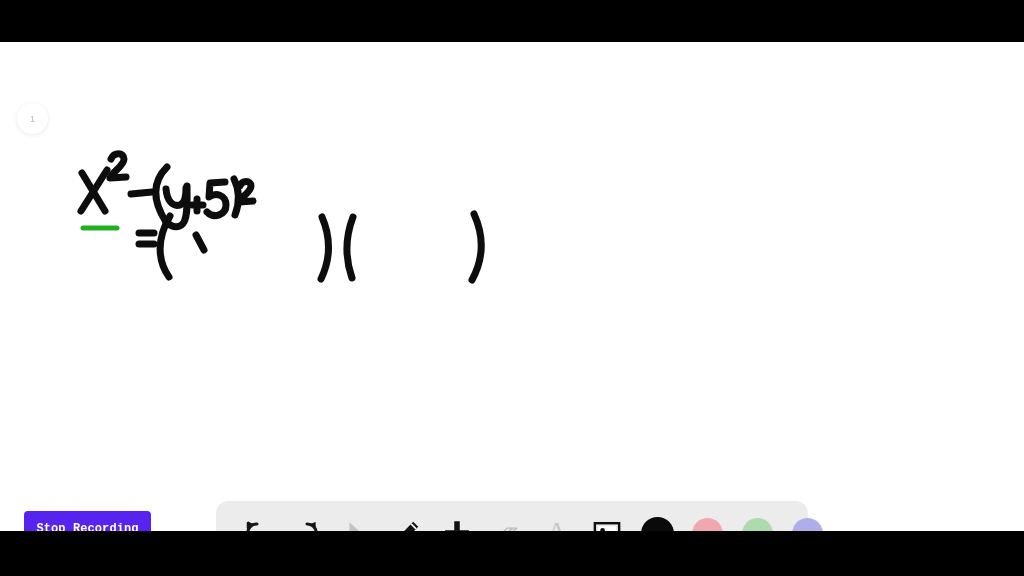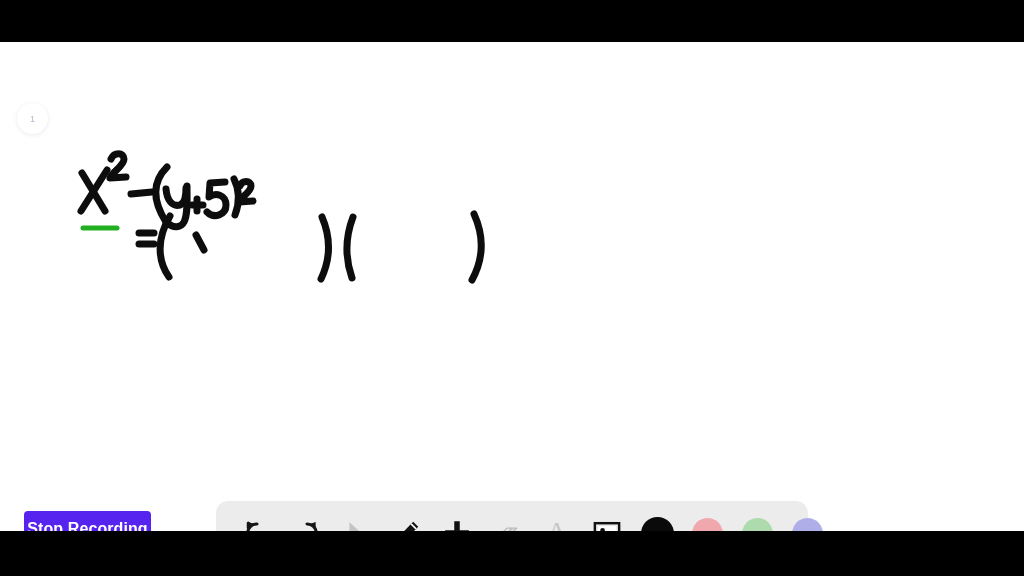--- a/index.html
+++ b/index.html
@@ -78,23 +78,23 @@
   #stop-recording-button {
     position: absolute;
     left: 24px;
     top: 469px;
     width: 127px;
     height: 36px;
     border: none;
     border-radius: 4px;
     background: #5724ef;
     color: #ffffff;
-    font-size: 16px;
+    font-size: 12px;
     font-weight: bold;
-    font-family: Liberation Sans, sans-serif;
+    font-family: Liberation Mono, monospace;
     cursor: pointer;
     z-index: 30;
     letter-spacing: 0.1px;
     padding: 0;
   }
 
   
   #toolbar {
     position: absolute;
     left: 216px;

